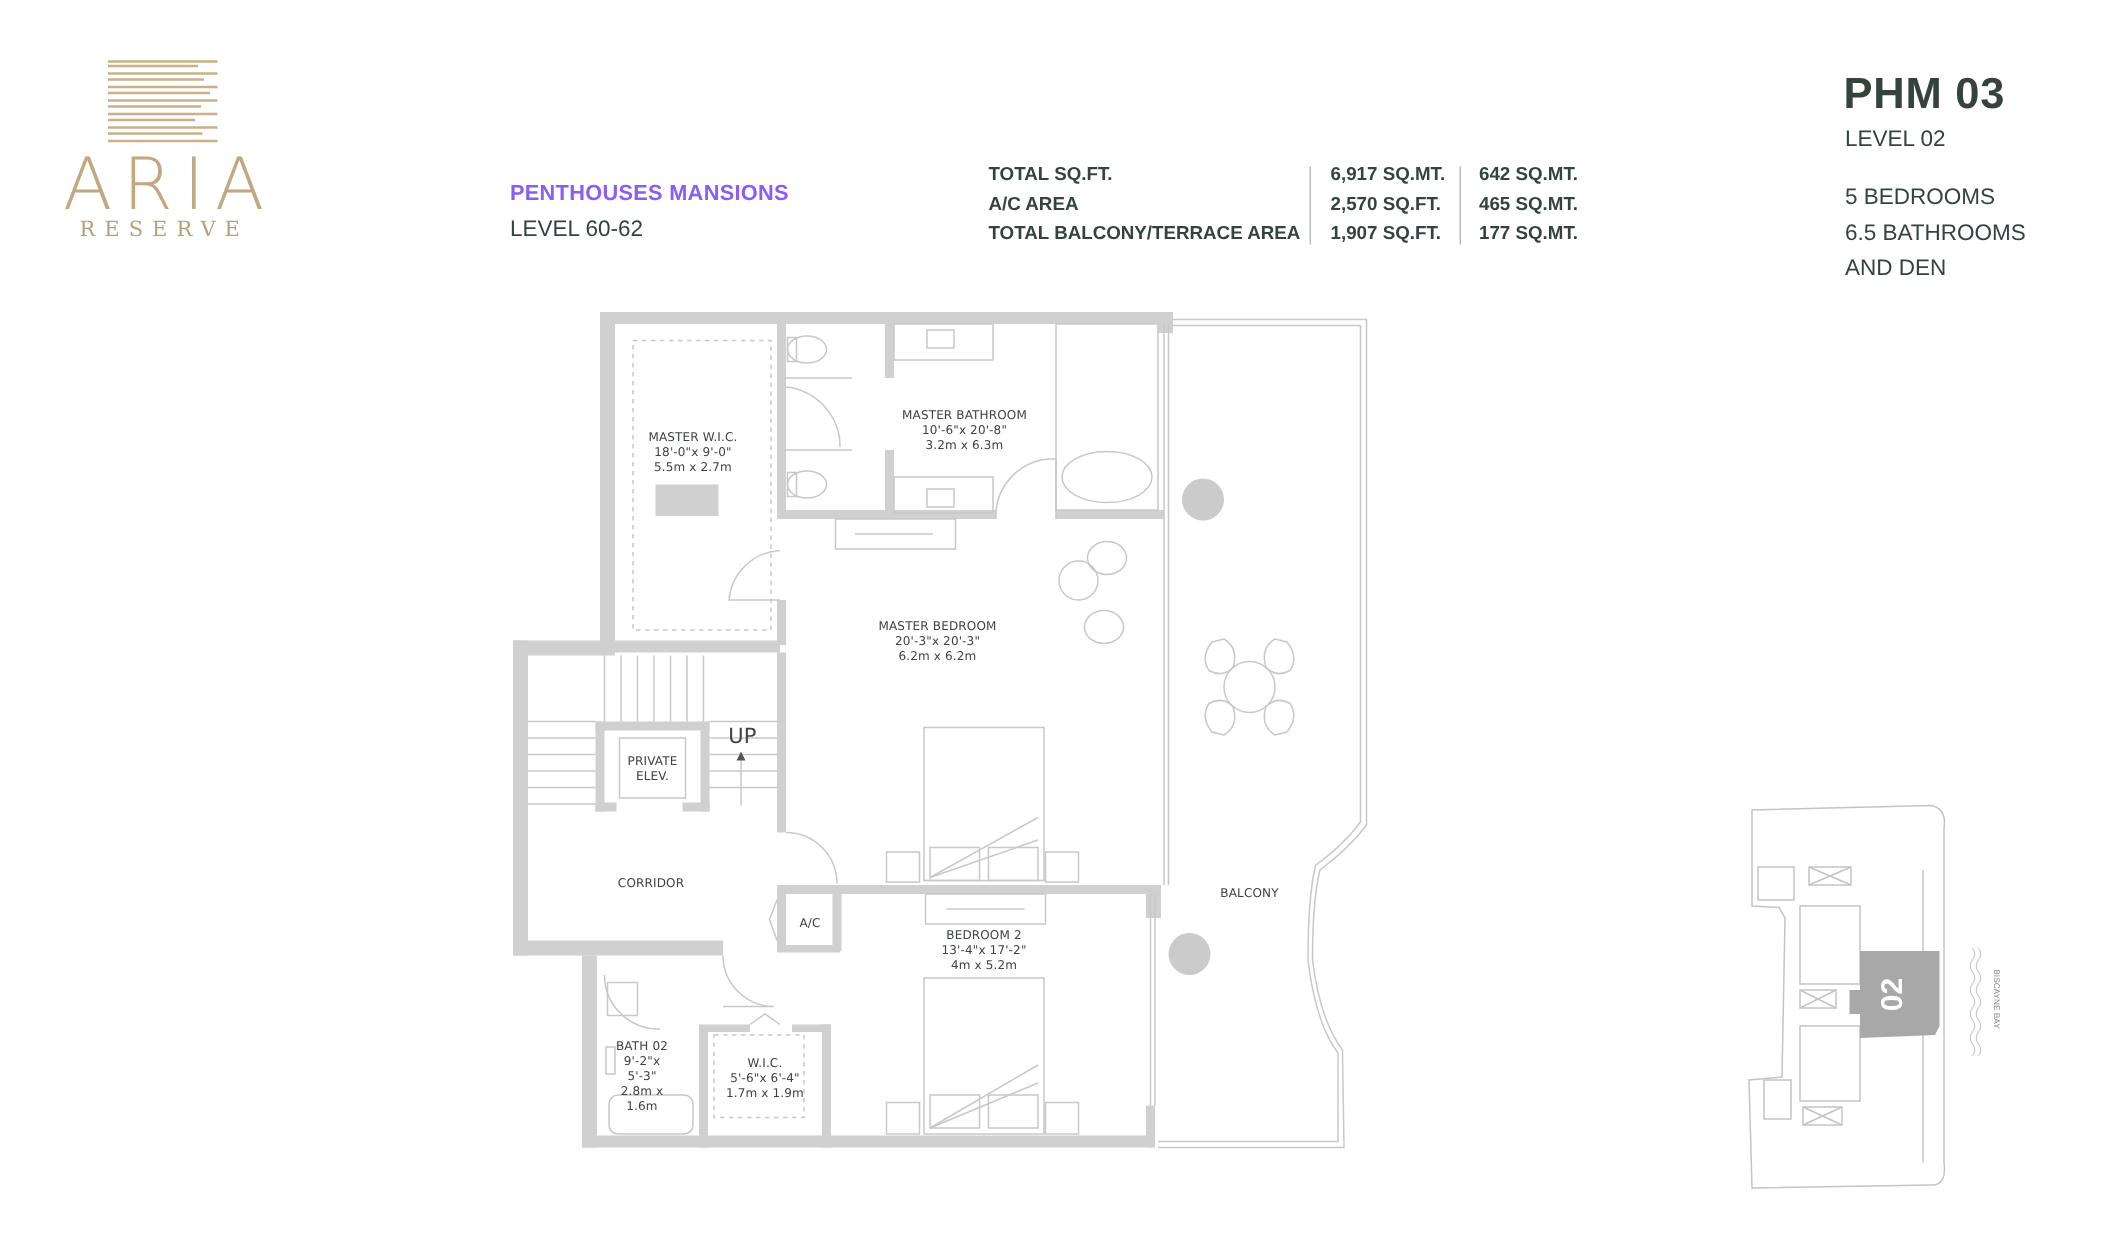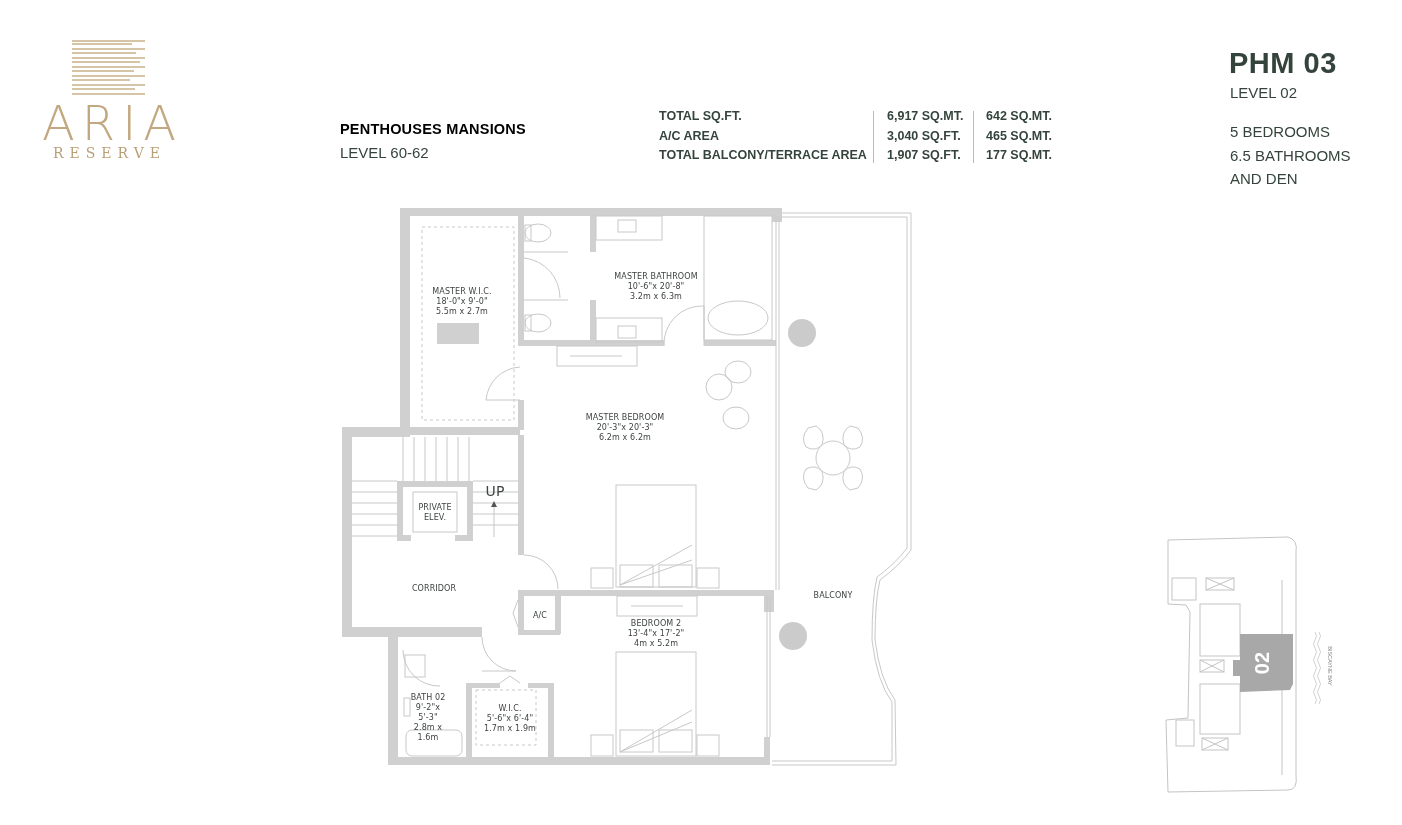--- a/index.html
+++ b/index.html
@@ -1,20 +1,20 @@
 <!DOCTYPE html>
 <html><head>
 <meta charset="utf-8">
 <style>
   html, body { margin:0; padding:0; background:#ffffff; }
   body { width:1402px; height:825px; position:relative; overflow:hidden; font-family:"Liberation Sans", sans-serif; color:#34443c; }
   .abs { position:absolute; }
   .logo-aria { left:42px; top:103px; width:132px; text-align:center; font-size:48px; letter-spacing:7px; font-family:"DejaVu Sans", sans-serif; font-weight:300; color:#c2a880; line-height:40px; }
   .logo-reserve { left:52px; top:145px; width:115px; text-align:center; font-size:14px; letter-spacing:6px; color:#b99f76; font-family:"DejaVu Serif", serif; }
-  .proj-title { left:340px; top:121px; font-size:14.5px; font-weight:bold; color:#000000; letter-spacing:0.2px; }
+  .proj-title { left:340px; top:121px; font-size:14.5px; font-weight:bold; color:#8b5cf6; letter-spacing:0.2px; }
   .proj-level { left:340px; top:144px; font-size:15px; color:#34443c; }
   .stats { left:659px; top:107px; font-size:12.5px; font-weight:bold; color:#34443c; }
   .stats .row { height:19.5px; line-height:19.5px; position:relative; }
   .stats .c1 { position:absolute; left:0; white-space:nowrap; }
   .stats .c2 { position:absolute; left:228px; white-space:nowrap; }
   .stats .c3 { position:absolute; left:327px; white-space:nowrap; }
   .vdiv { position:absolute; width:1px; background:#b8bcba; }
   .unit-title { left:1229px; top:47px; font-size:29px; font-weight:bold; color:#34443c; letter-spacing:0.5px; }
   .unit-level { left:1230px; top:84px; font-size:15px; color:#34443c; }
   .unit-spec { left:1230px; top:120px; font-size:15px; line-height:23.5px; color:#34443c; }
@@ -50,21 +50,21 @@
 <div class="abs proj-level">LEVEL 60-62</div>
 
 <div class="abs stats">
   <div class="row">
     <span class="c1">TOTAL SQ.FT.</span>
     <span class="c2">6,917 SQ.MT.</span>
     <span class="c3">642 SQ.MT.</span>
   </div>
   <div class="row">
     <span class="c1">A/C AREA</span>
-    <span class="c2">3,040 SQ.FT.</span>
+    <span class="c2">2,570 SQ.FT.</span>
     <span class="c3">465 SQ.MT.</span>
   </div>
   <div class="row">
     <span class="c1">TOTAL BALCONY/TERRACE AREA</span>
     <span class="c2">1,907 SQ.FT.</span>
     <span class="c3">177 SQ.MT.</span>
   </div>
   <div class="vdiv" style="left:214px;top:4px;height:52px;"></div>
   <div class="vdiv" style="left:314px;top:4px;height:52px;"></div>
 </div>
@@ -231,21 +231,21 @@
 
   <circle cx="802" cy="333" r="14" fill="#cbcbcb"></circle>
   <circle cx="793" cy="636" r="14" fill="#cbcbcb"></circle>
 </svg>
 
 <div class="room-label" style="left:418px;top:275px;width:88px;margin-top:12px;">
   <div>MASTER W.I.C.</div>
     <div>18'-0"x 9'-0"</div>
     <div>5.5m x 2.7m</div>
 </div>
-<div class="room-label" style="left:606px;top:272px;width:100px;">
+<div class="room-label" style="left:593px;top:272px;width:100px;">
   <div>MASTER BATHROOM</div>
     <div>10'-6"x 20'-8"</div>
     <div>3.2m x 6.3m</div>
 </div>
 <div class="room-label" style="left:575px;top:413px;width:100px;">
   <div>MASTER BEDROOM</div>
     <div>20'-3"x 20'-3"</div>
     <div>6.2m x 6.2m</div>
 </div>
 <div class="room-label" style="left:410px;top:503px;width:50px;">

